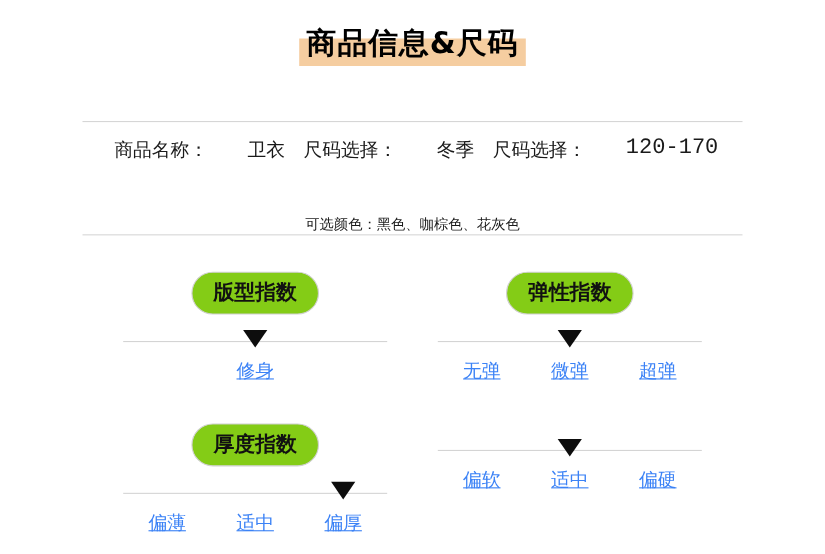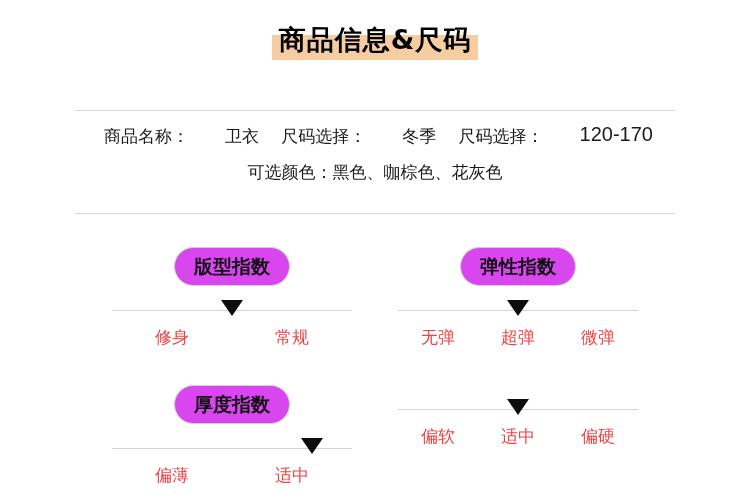--- a/index.html
+++ b/index.html
@@ -27,53 +27,53 @@
     width:600px; margin:51px auto 0 auto;
     border-top:1px solid #d6d6d6; border-bottom:1px solid #d6d6d6;
   }
   .info-row1 {
     height:50px; display:flex; align-items:center;
     justify-content:space-between; padding:0 22px 0 29px;
     font-size:17px; font-weight:500;
   }
   .info-cell { white-space:nowrap; display:flex; align-items:center;gap:36px; }
   .size-value {
-    font-family:Liberation Sans, sans-serif; font-size:20px; font-weight:500;
+    font-family:Liberation Mono, monospace; font-size:20px; font-weight:500;
     position:relative; top:-2px; letter-spacing:0;
   }
   .info-row2 {
-    height:52px; display:flex; align-items:flex-start; justify-content:center;
-    font-size:17px; font-weight:500;
+    height:52px; display:flex; align-items:flex-end; justify-content:center;
+    font-size:13px; font-weight:500;
   }
 
   
   .sections-row {
     display:flex; justify-content:space-between; padding:0 100px;
   }
   .sections-row.first { margin-top:33px; }
   .sections-row.second { margin-top:36px; }
   .section { width:240px; }
   .pill-wrap { text-align:center; }
   .pill {
     display:inline-block; border:1px solid #d0d0d0; border-radius:20px;
     padding:0 19px; line-height:37px; font-size:19px; font-weight:700;
-    color:#111; background:#d946ef;
+    color:#111; background:#84cc16;
   }
   .track {
     position:relative; margin-top:24px; height:0;
     border-top:1px solid #d4d4d4;
   }
   .arrow {
     position:absolute; top:-11px; width:0; height:0;
     border-left:11px solid transparent; border-right:11px solid transparent;
     border-top:16px solid #0d0d0d; transform:translateX(-50%);
   }
   .options { display:flex; margin-top:15px; }
   .options .opt {
-    flex:1; text-align:center; font-size:17px; font-weight:500; color:#ef4444;
+    flex:1; text-align:center; font-size:17px; font-weight:500; color:#3b82f6;text-decoration:underline;
   }
 </style>
 </head>
 <body>
 
 <div class="page">
 
   <div class="header">
     <div class="title">
       <span class="title-hl"></span>
@@ -106,52 +106,52 @@
 
     <div class="section">
       <div class="pill-wrap">
         <span class="pill">版型指数</span>
       </div>
       <div class="track">
         <span class="arrow" style="left: 50%;"></span>
       </div>
       <div class="options">
         <span class="opt">修身</span>
-        <span class="opt">常规</span>
       </div>
     </div>
 
     <div class="section">
       <div class="pill-wrap">
         <span class="pill">弹性指数</span>
       </div>
       <div class="track">
         <span class="arrow" style="left: 50%;"></span>
       </div>
       <div class="options">
         <span class="opt">无弹</span>
+        <span class="opt">微弹</span>
         <span class="opt">超弹</span>
-        <span class="opt">微弹</span>
       </div>
     </div>
 
   </div>
 
   <div class="sections-row second">
 
     <div class="section">
       <div class="pill-wrap">
         <span class="pill">厚度指数</span>
       </div>
       <div class="track">
         <span class="arrow" style="left: 83.333%;"></span>
       </div>
       <div class="options">
         <span class="opt">偏薄</span>
         <span class="opt">适中</span>
+        <span class="opt">偏厚</span>
       </div>
     </div>
 
     <div class="section">
       <div class="track">
         <span class="arrow" style="left: 50%;"></span>
       </div>
       <div class="options">
         <span class="opt">偏软</span>
         <span class="opt">适中</span>

